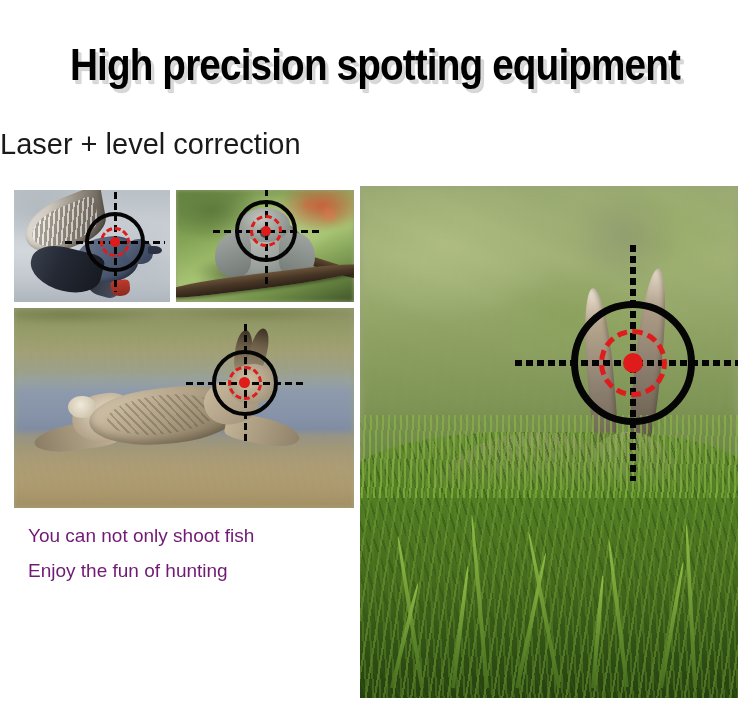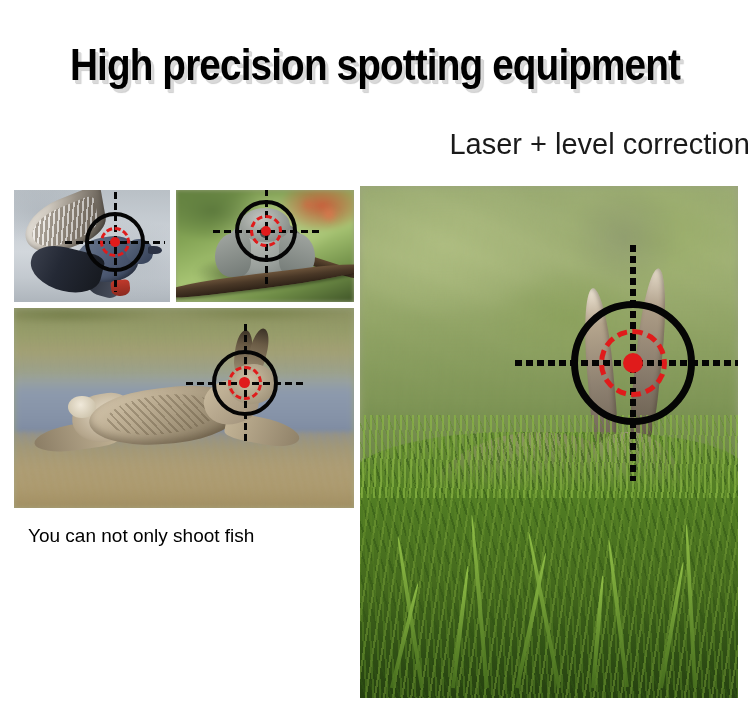--- a/index.html
+++ b/index.html
@@ -32,21 +32,21 @@
     transform: scaleX(0.86);
     transform-origin: center center;
     text-shadow: 3px 3px 0 #d9d9d9, 4px 4px 1px #cfcfcf;
     white-space: nowrap;
   }
   .subhead {
     position: absolute;
     left: 0;
     top: 126px;
     width: 750px;
-    text-align: right;
+    text-align: left;
     font-size: 29px;
     line-height: 36px;
     font-weight: 400;
     color: #1a1a1a;
     white-space: nowrap;
   }
 
   
   .panel {
     position: absolute;
@@ -391,21 +391,21 @@
   
   .copy {
     position: absolute;
     left: 28px;
     top: 518px;
     width: 320px;
   }
   .copy-line {
     font-size: 19px;
     line-height: 35px;
-    color: #000000;
+    color: #701a75;
     font-weight: 400;
     white-space: nowrap;
   }
 </style>
 </head>
 <body>
 
 <div class="headline">High precision spotting equipment</div>
 
 <div class="subhead">Laser + level correction</div>
@@ -505,13 +505,14 @@
     <div class="arm h" style="left:-56px; top:59px; width:236px; height:6px;"></div>
     <div class="arm v" style="left:59px; top:-56px; width:6px; height:236px;"></div>
     <div class="ring" style="border-width:7px;"></div>
     <div class="inner-ring" style="left:28px; top:28px; width:68px; height:68px; border-width:5px;"></div>
     <div class="dot" style="left:52px; top:52px; width:20px; height:20px;"></div>
   </div>
 </div>
 
 <div class="copy">
   <div class="copy-line">You can not only shoot fish</div>
+  <div class="copy-line">Enjoy the fun of hunting</div>
 </div>
 
 </body></html>

